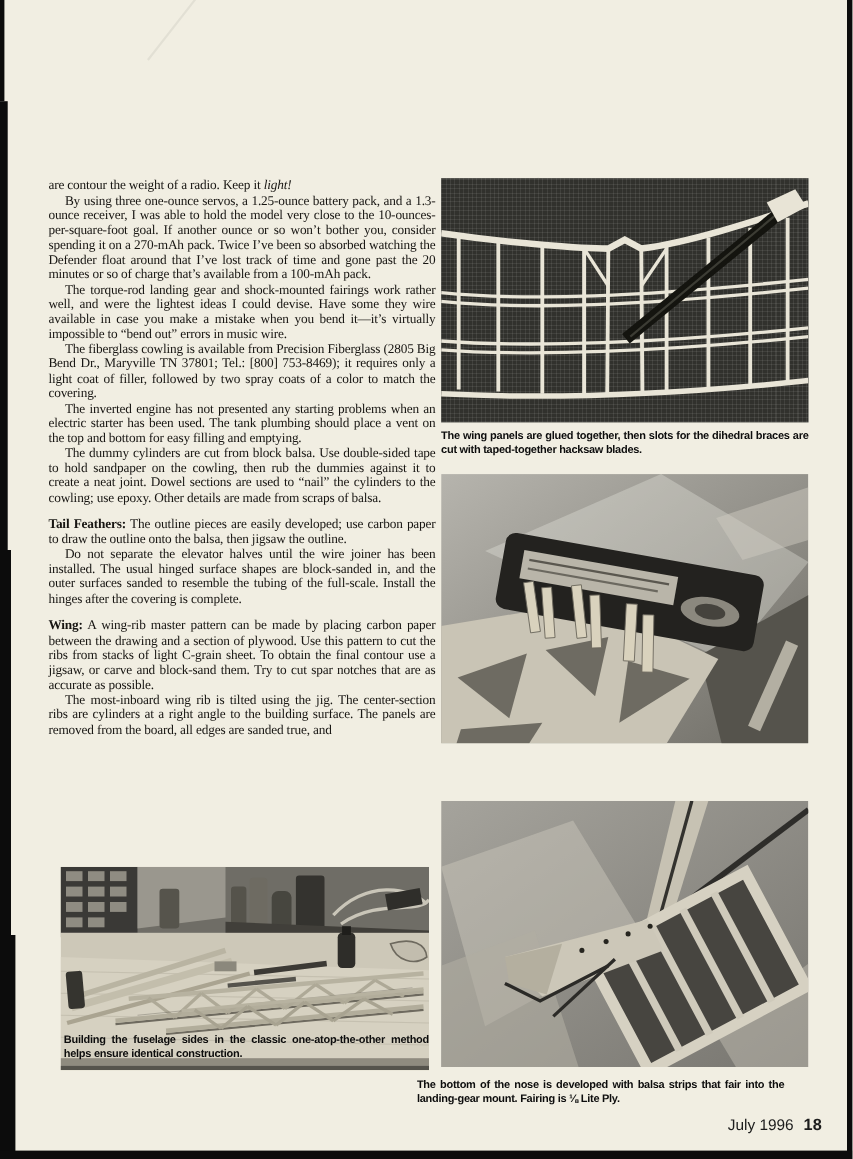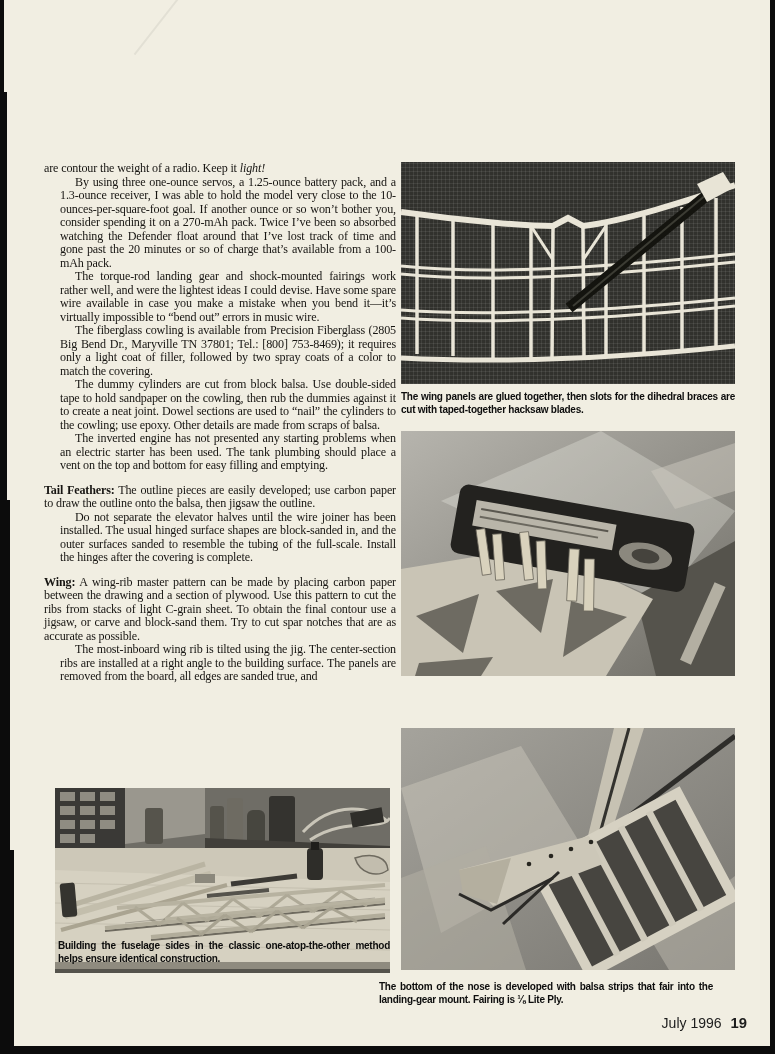--- a/index.html
+++ b/index.html
@@ -11,21 +11,21 @@
   
   .edge{position:absolute;background:#0c0c0c;}
   .crease{position:absolute;background:rgba(0,0,0,0.06);}
   
   .bodycol{
     position:absolute;left:44px;top:162px;width:352px;
     font-size:12.1px;line-height:13.5px;letter-spacing:-0.15px;
     color:#171512;text-align:justify;
   }
   .bodycol p{margin:0;}
-  .bodycol p.ind{text-indent:15px;margin-left:16px;}
+  .bodycol p.ind{text-indent:15px;}
   .bodycol p.sect{margin-top:11px;}
   .bodycol b{font-weight:bold;}
   .bodycol em{font-style:italic;}
   
   .photo{position:absolute;overflow:hidden;}
   .photo svg{display:block;}
   .photo1{left:401px;top:162px;width:334px;height:222px;
     background-color:#31312d;
     background-image:
       repeating-linear-gradient(0deg, rgba(255,255,255,0.08) 0 1px, transparent 1px 4px),
@@ -56,28 +56,28 @@
 <body>
 
 <div class="page">
 
   <div class="crease" style="left:155px;top:-8px;width:2px;height:70px;transform:rotate(38deg);"></div>
   <div class="crease" style="left:482px;top:160px;width:1px;height:40px;transform:rotate(20deg);"></div>
 
   <div class="bodycol">
     <p><span>are contour the weight of a radio. Keep it </span><em>light!</em></p>
     <p class="ind">By using three one-ounce servos, a 1.25-ounce battery pack, and a 1.3-ounce receiver, I was able to hold the model very close to the 10-ounces-per-square-foot goal. If another ounce or so won’t bother you, consider spending it on a 270-mAh pack. Twice I’ve been so absorbed watching the Defender float around that I’ve lost track of time and gone past the 20 minutes or so of charge that’s available from a 100-mAh pack.</p>
-    <p class="ind">The torque-rod landing gear and shock-mounted fairings work rather well, and were the lightest ideas I could devise. Have some spare wire available in case you make a mistake when you bend it—it’s virtually impossible to “bend out” errors in music wire.</p>
+    <p class="ind">The torque-rod landing gear and shock-mounted fairings work rather well, and were the lightest ideas I could devise. Have some they wire available in case you make a mistake when you bend it—it’s virtually impossible to “bend out” errors in music wire.</p>
     <p class="ind">The fiberglass cowling is available from Precision Fiberglass (2805 Big Bend Dr., Maryville TN 37801; Tel.: [800] 753-8469); it requires only a light coat of filler, followed by two spray coats of a color to match the covering.</p>
+    <p class="ind">The inverted engine has not presented any starting problems when an electric starter has been used. The tank plumbing should place a vent on the top and bottom for easy filling and emptying.</p>
     <p class="ind">The dummy cylinders are cut from block balsa. Use double-sided tape to hold sandpaper on the cowling, then rub the dummies against it to create a neat joint. Dowel sections are used to “nail” the cylinders to the cowling; use epoxy. Other details are made from scraps of balsa.</p>
-    <p class="ind">The inverted engine has not presented any starting problems when an electric starter has been used. The tank plumbing should place a vent on the top and bottom for easy filling and emptying.</p>
     <p class="sect"><b>Tail Feathers:</b><span> The outline pieces are easily developed; use carbon paper to draw the outline onto the balsa, then jigsaw the outline.</span></p>
     <p class="ind">Do not separate the elevator halves until the wire joiner has been installed. The usual hinged surface shapes are block-sanded in, and the outer surfaces sanded to resemble the tubing of the full-scale. Install the hinges after the covering is complete.</p>
     <p class="sect"><b>Wing:</b><span> A wing-rib master pattern can be made by placing carbon paper between the drawing and a section of plywood. Use this pattern to cut the ribs from stacks of light C-grain sheet. To obtain the final contour use a jigsaw, or carve and block-sand them. Try to cut spar notches that are as accurate as possible.</span></p>
-    <p class="ind">The most-inboard wing rib is tilted using the jig. The center-section ribs are installed at a right angle to the building surface. The panels are removed from the board, all edges are sanded true, and</p>
+    <p class="ind">The most-inboard wing rib is tilted using the jig. The center-section ribs are cylinders at a right angle to the building surface. The panels are removed from the board, all edges are sanded true, and</p>
   </div>
 
   <div class="photo photo1">
     <svg width="334" height="222" viewBox="0 0 334 222" preserveAspectRatio="none">
       <g stroke="#e9e5d7" fill="none">
         <path d="M0,50 C70,60 130,64 152,64 L167,56 L182,64 C230,58 300,34 334,23" stroke-width="6"></path>
         <line x1="16" y1="54" x2="16" y2="192" stroke-width="3.5"></line>
         <line x1="52" y1="58" x2="52" y2="194" stroke-width="3.5"></line>
         <line x1="92" y1="61" x2="92" y2="196" stroke-width="3.5"></line>
         <line x1="130" y1="63" x2="130" y2="197" stroke-width="3.5"></line>
@@ -255,21 +255,21 @@
           <line x1="276" y1="120" x2="302" y2="134"></line>
         </g>
       </g>
       <rect x="0" y="174" width="335" height="11" fill="#8f8b7f"></rect>
       <rect x="0" y="181" width="335" height="4" fill="#55534c"></rect>
     </svg>
   </div>
   <div class="cap cap4">Building the fuselage sides in the classic one-atop-the-other method helps ensure identical construction.</div>
 
   <div class="footer">
-    <span class="issue">July 1996</span><span class="pagenum">19</span>
+    <span class="issue">July 1996</span><span class="pagenum">18</span>
   </div>
 
   <div class="edge" style="left:0;top:0;width:4px;height:92px;"></div>
   <div class="edge" style="left:0;top:92px;width:7px;height:408px;"></div>
   <div class="edge" style="left:0;top:500px;width:10px;height:350px;"></div>
   <div class="edge" style="left:0;top:850px;width:14px;height:204px;"></div>
   <div class="edge" style="right:0;top:0;width:5px;height:1054px;"></div>
   <div class="edge" style="left:0;top:1046px;width:775px;height:8px;"></div>
 </div>
 

